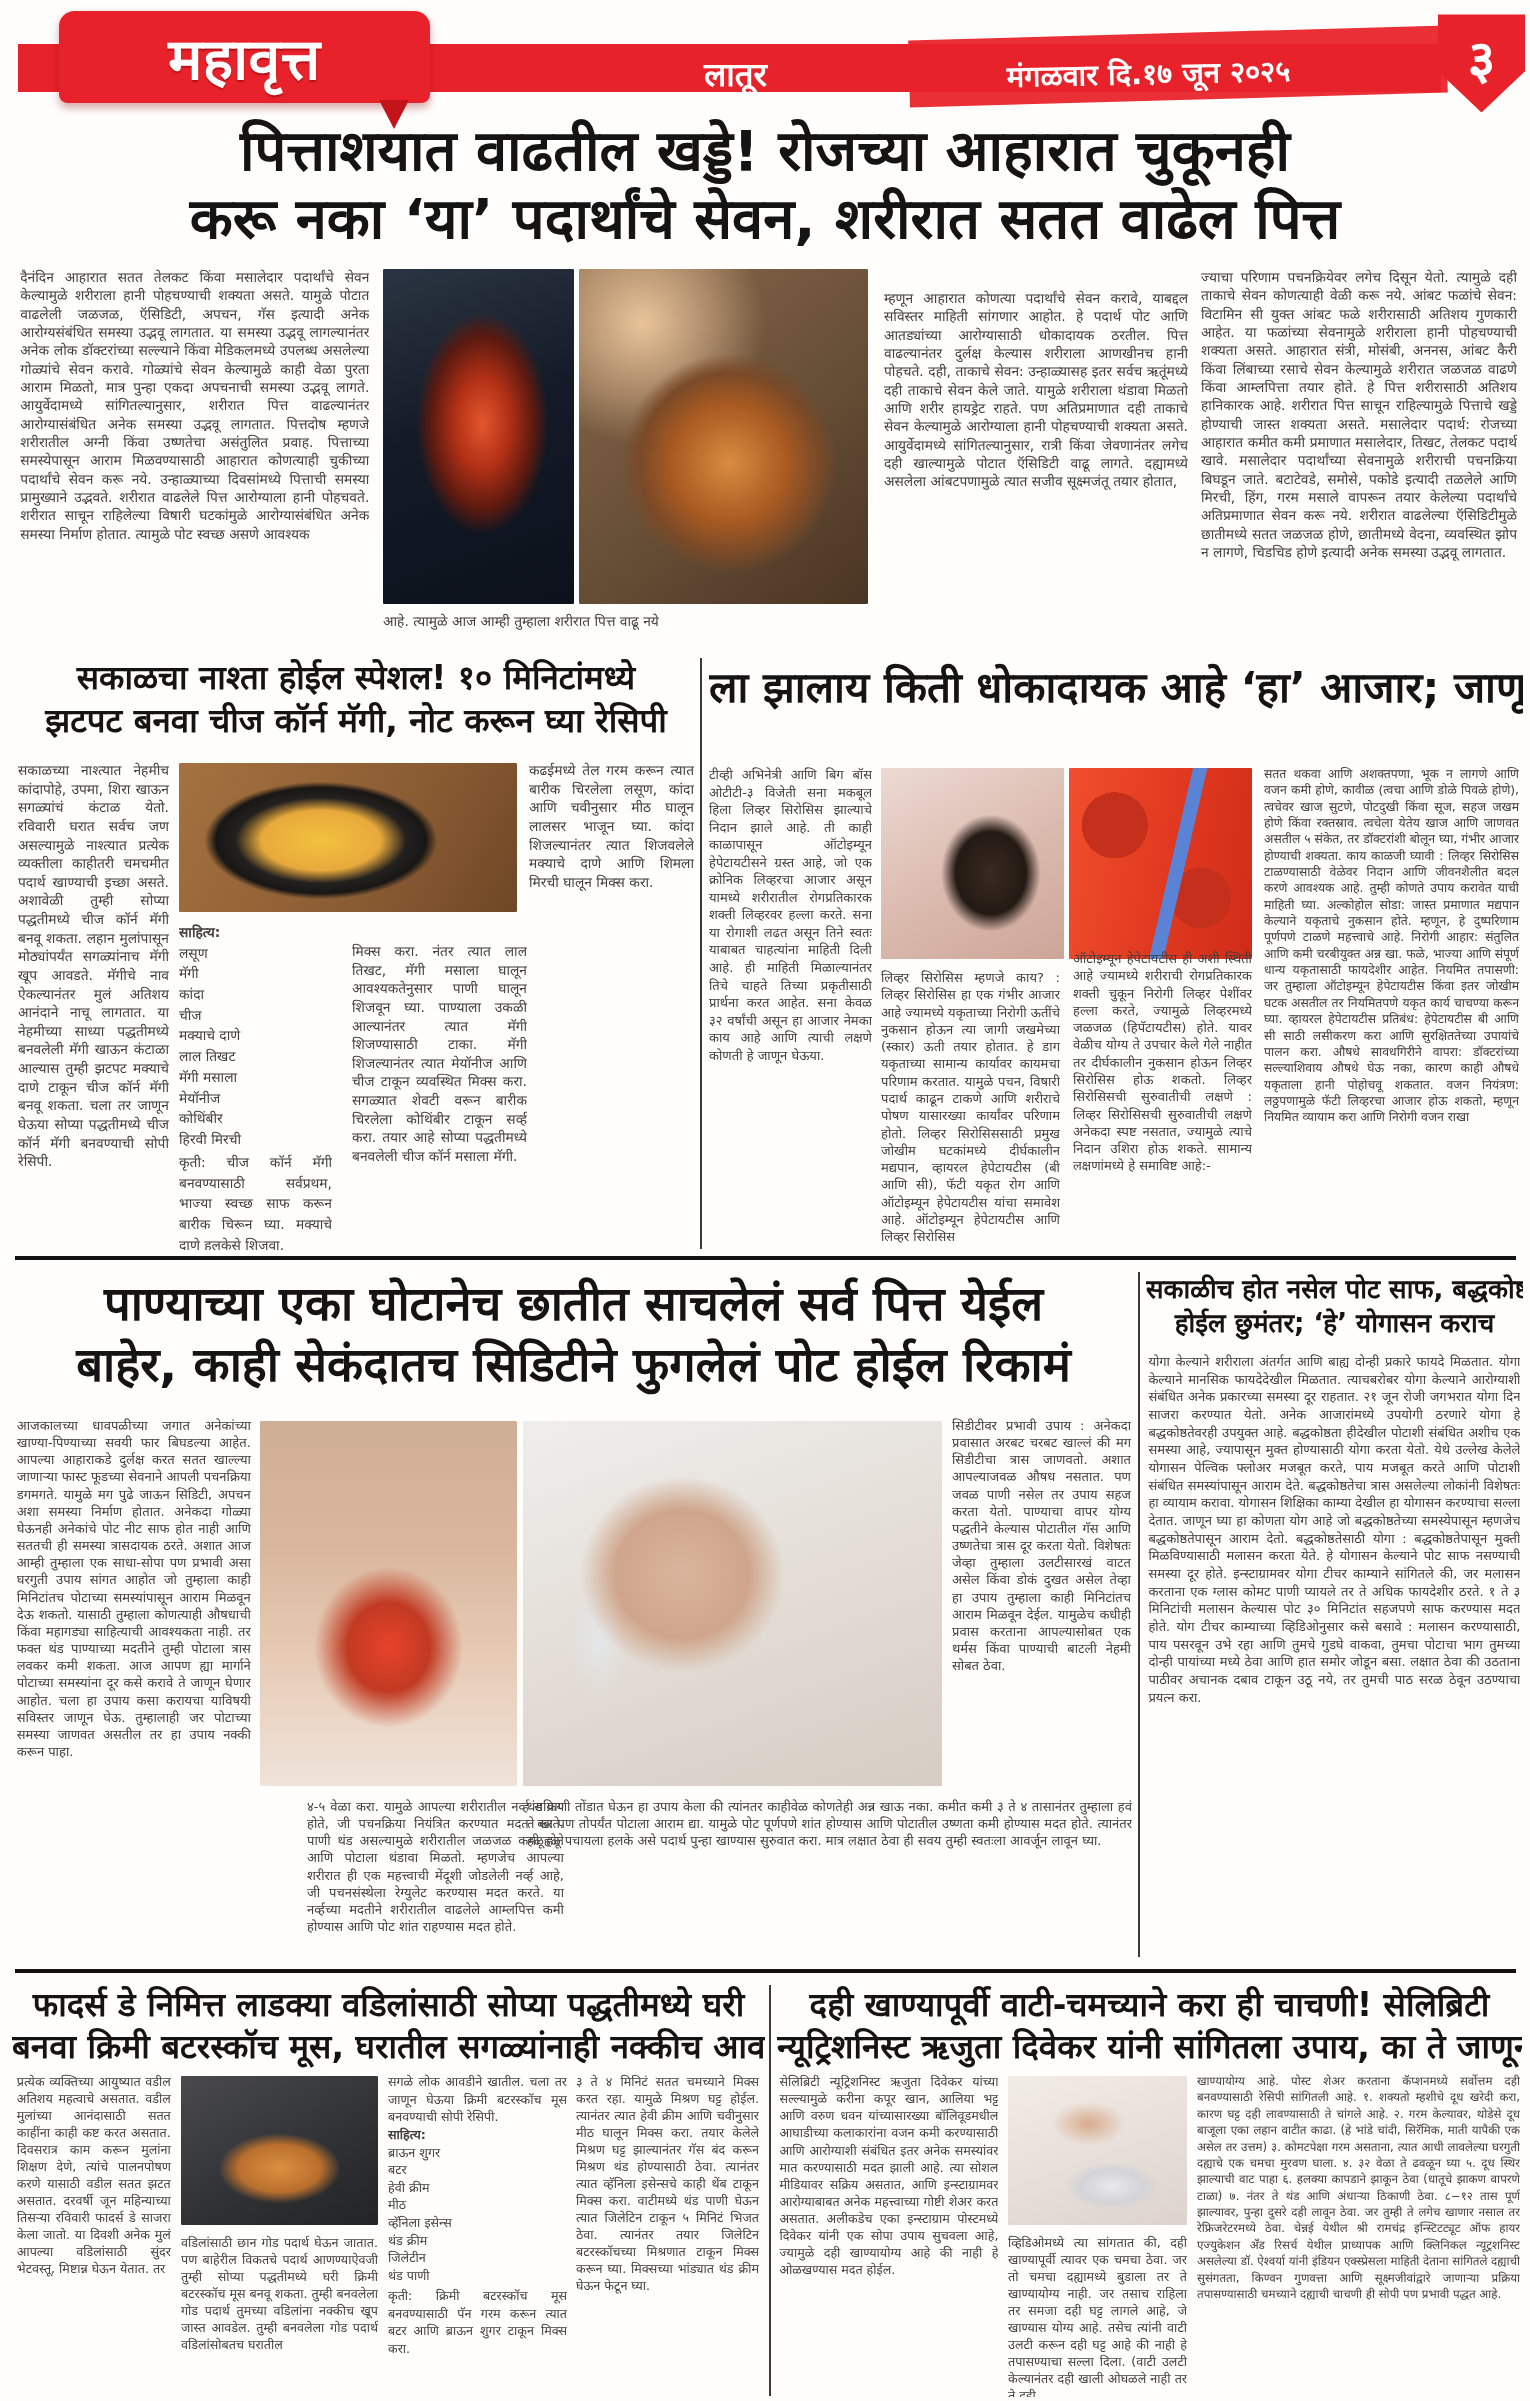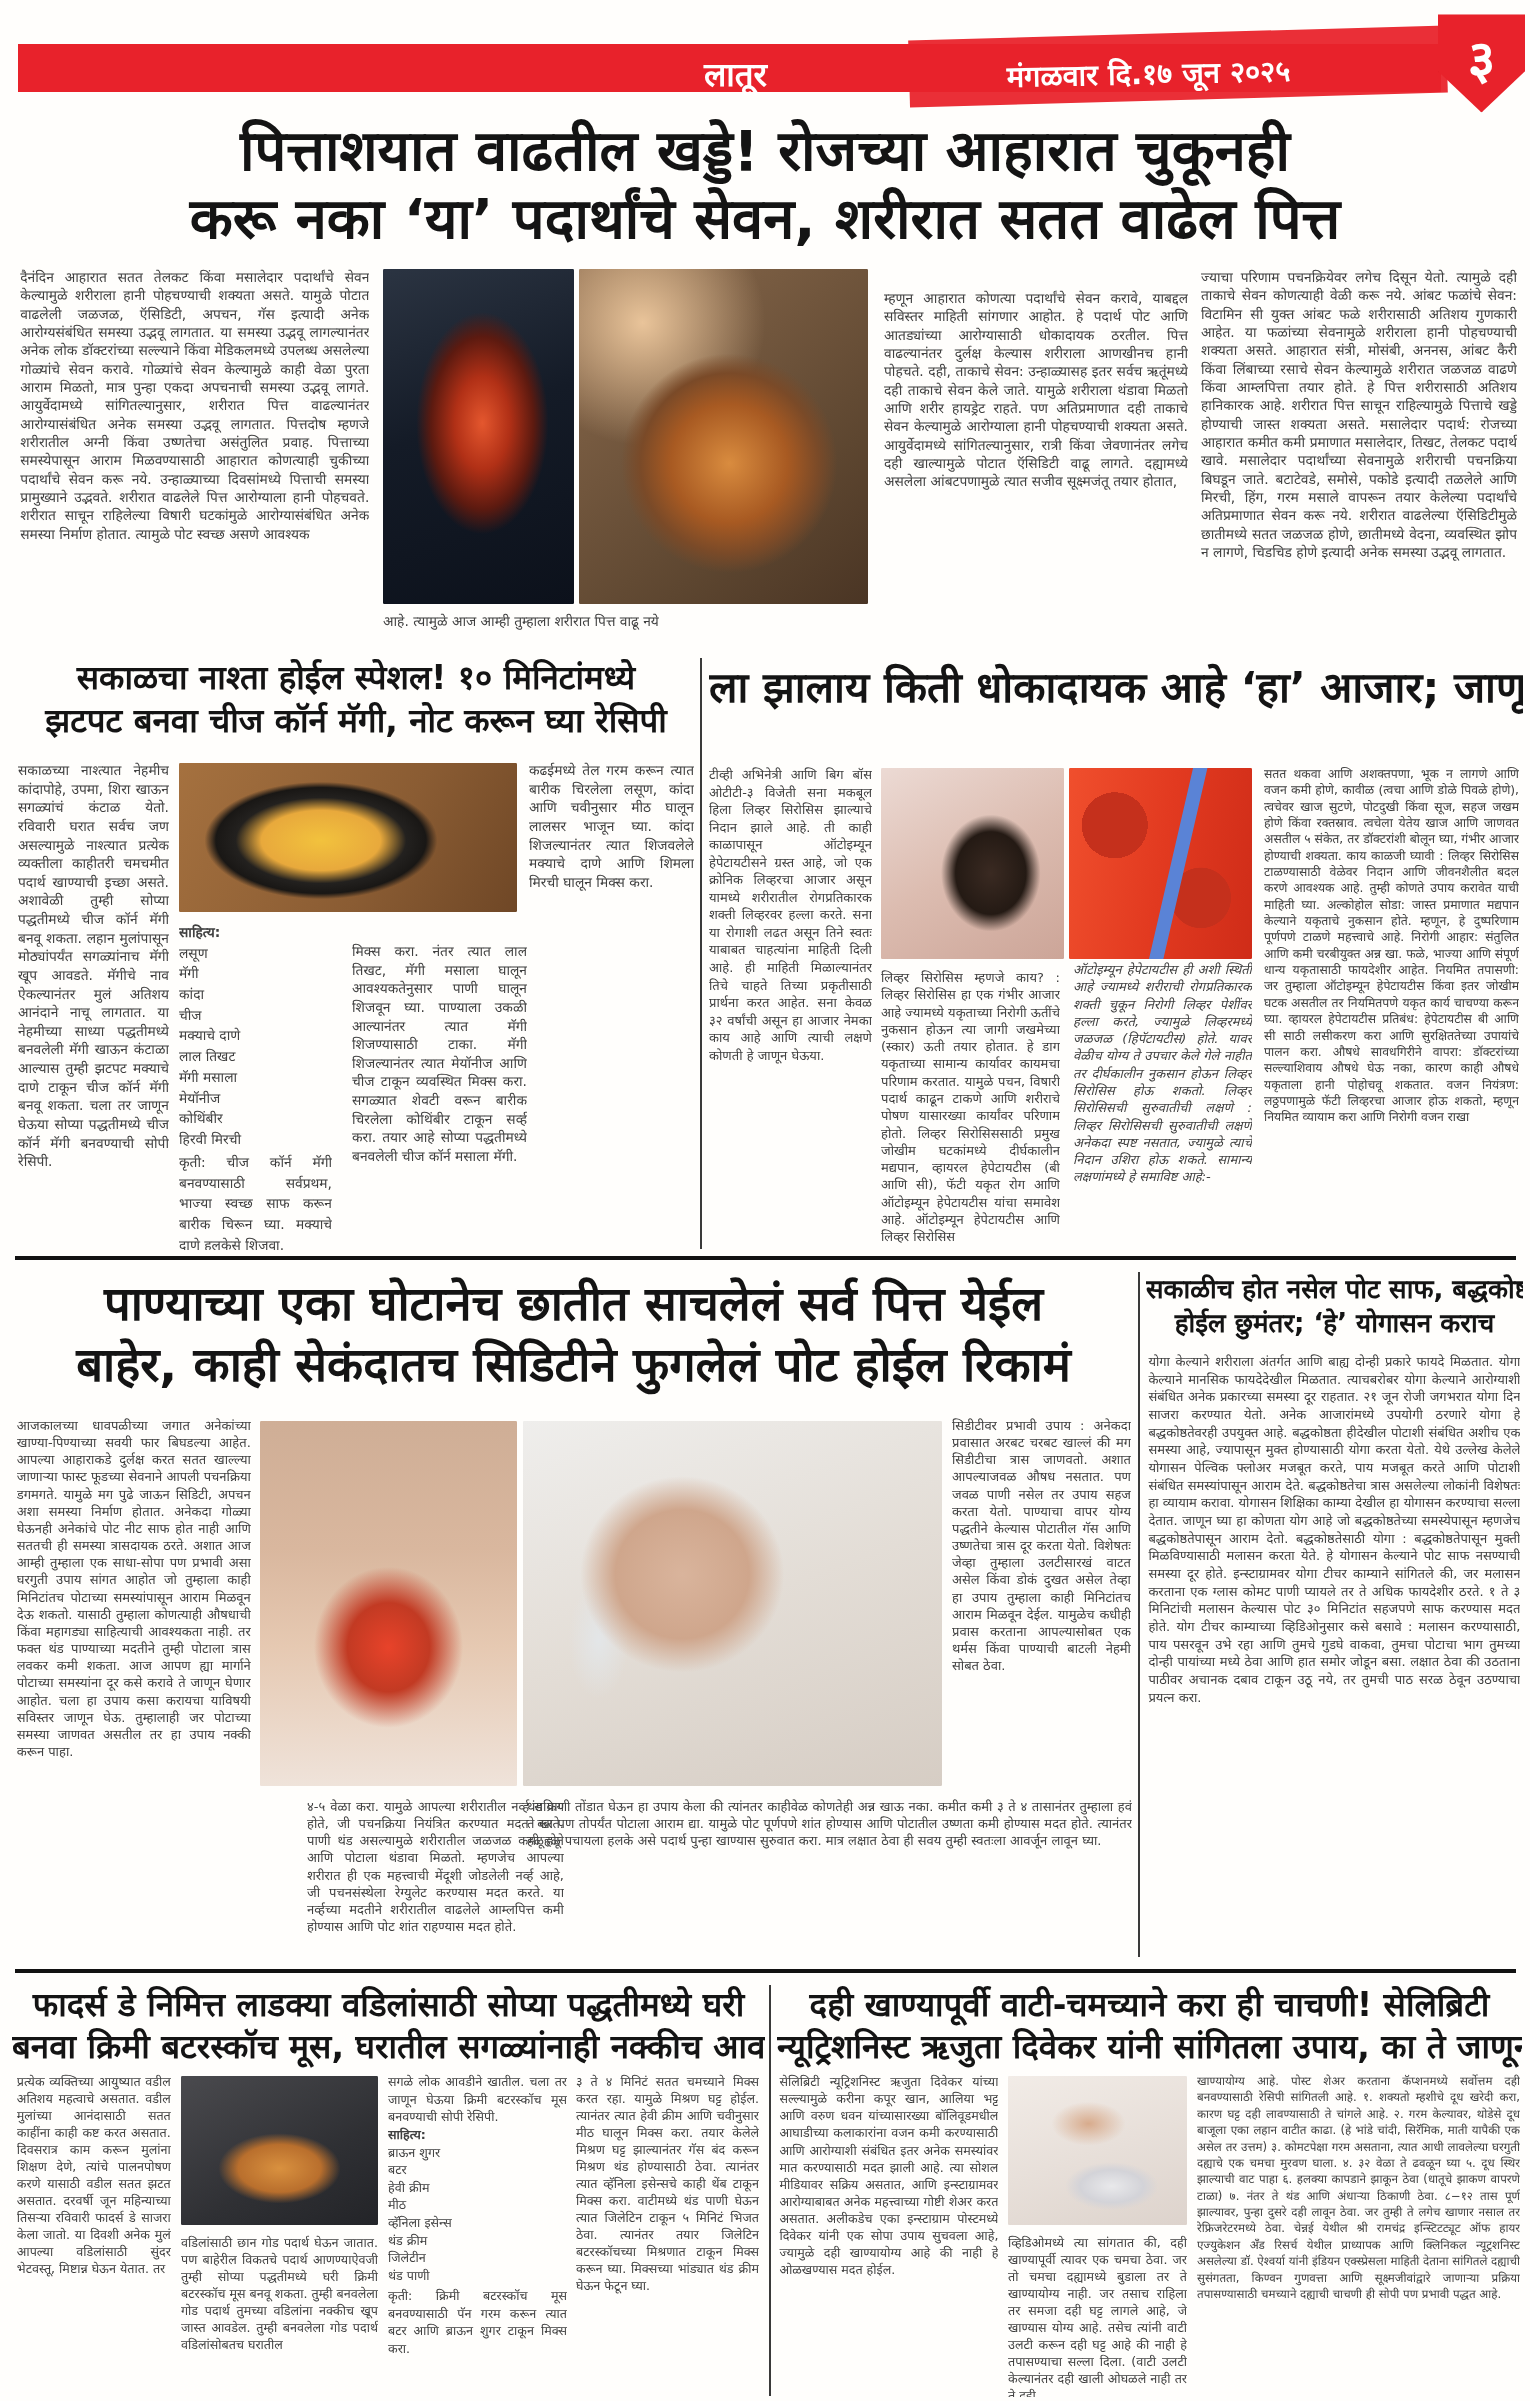--- a/index.html
+++ b/index.html
@@ -67,21 +67,21 @@
   .ph-sana { left:172px; top:116px; width:183px; height:191px;
     background: radial-gradient(closest-side at 60% 55%, #3a2a22 0%, #241a14 48%, rgba(0,0,0,0) 68%),
                 linear-gradient(150deg,#ecdad4 0%,#dcbcb0 50%,#cca598 100%); }
   .ph-liver { left:360px; top:116px; width:183px; height:191px;
     background: radial-gradient(circle at 25% 30%, #c5301c 0 33px, rgba(0,0,0,0) 33px),
                 radial-gradient(circle at 72% 68%, #c5301c 0 30px, rgba(0,0,0,0) 30.5px),
                 linear-gradient(100deg,#f04f2d 0%,#e23a20 50%,#cf2c18 100%); }
   .ph-liver::after { content:""; position:absolute; left:56%; top:-12%; width:14.4px; height:125%;
                 background:#5a83d6; transform:rotate(13deg); border-radius:7.2px; }
   .l-c2 { left:172px; top:317px; width:179px; height:280px; font-size:13px; line-height:1.33; }
-  .l-c3 { left:364px; top:309px; width:179px; height:280px; font-size:13px; line-height:1.33;font-style:italic; }
+  .l-c3 { left:364px; top:298px; width:179px; height:280px; font-size:13px; line-height:1.33; }
   .l-c4 { left:555px; top:114px; width:255px; height:483px; font-size:12.3px; line-height:1.33; }
 
   
   #art-water { left:12px; top:1266px; width:1123px; height:697px; }
   .w-h { top:7.2px; font-size:47px; line-height:1.3; }
   .w-c1 { left:4.8px; top:151px; width:234px; height:538px; font-size:13px; line-height:1.32; }
   .ph-torso { left:248px; top:155px; width:257px; height:365px;
     background: radial-gradient(closest-side at 50% 62%, #e8432a 0%, #c23a23 32%, rgba(0,0,0,0) 58%),
                 linear-gradient(180deg,#cfae96 0%,#d9b79e 35%,#e6c9b2 62%,#efe3da 100%); }
   .ph-drink { left:511px; top:155px; width:419px; height:365px;
@@ -121,20 +121,23 @@
   .d-c3 { left:420px; top:93px; width:323px; height:323px; font-size:11.7px; line-height:1.4; }
 </style>
 </head>
 <body>
 
 <div class="page">
 
   <header class="masthead">
     <div class="ribbon-tilt"></div>
     <div class="ribbon"></div>
+    <div class="mast-box">
+      <span class="mast-title">महावृत्त</span>
+    </div>
     <div class="edition">लातूर</div>
     <div class="mast-date">मंगळवार दि.१७ जून २०२५</div>
     <div class="page-badge">
       <span>३</span>
     </div>
   </header>
 
   <section class="art" id="art-gall">
     <div class="hl g-h">
       <div>पित्ताशयात वाढतील खड्डे! रोजच्या आहारात चुकूनही</div>

